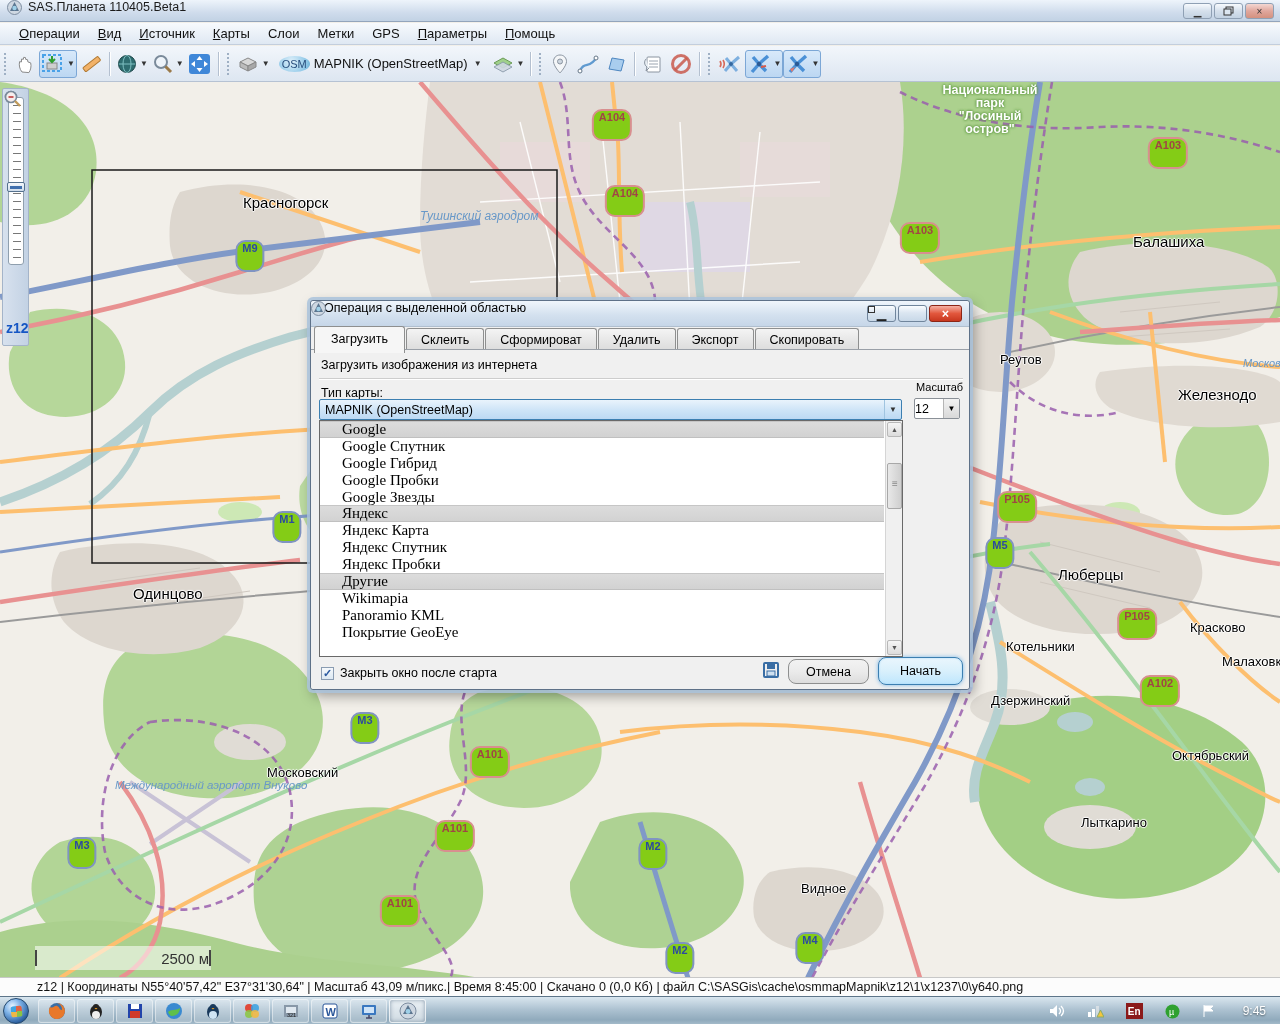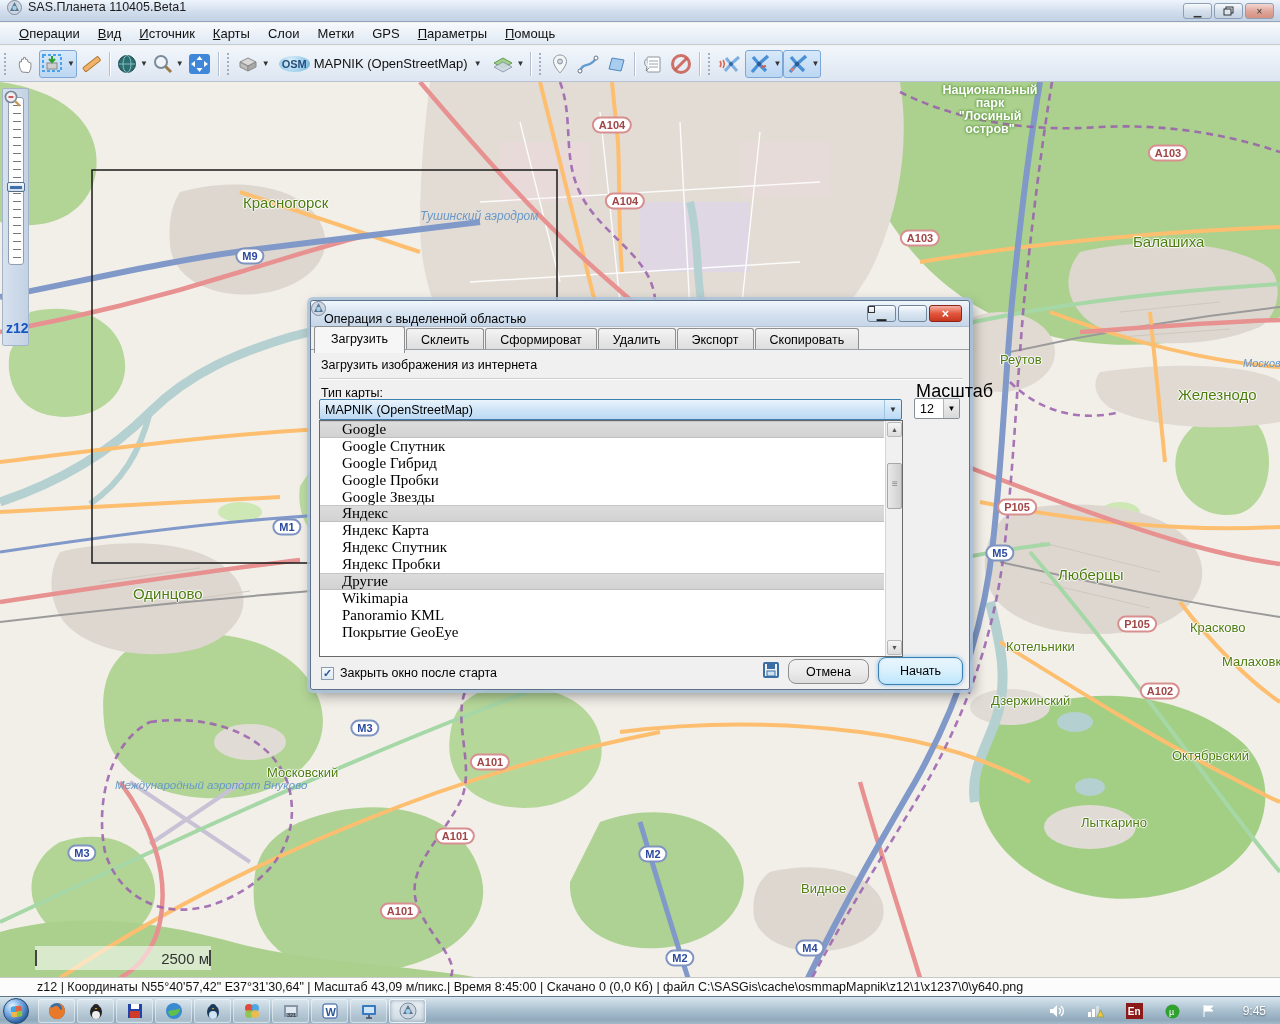--- a/index.html
+++ b/index.html
@@ -27,33 +27,33 @@
     background:linear-gradient(#f2f6fb,#dde6f1); border-bottom:1px solid #b6c2d3;
     display:flex; align-items:center; font-size:13px; color:#111; }
   .grip { width:5px; height:24px; margin:0 3px;
     background-image:radial-gradient(circle, #9fb0c4 1px, transparent 1.2px); background-size:4px 4px; }
   .tbtn { height:28px; min-width:28px; display:flex; align-items:center; justify-content:center;
     border:1px solid transparent; border-radius:3px; padding:0 1px; }
   .tbtn.pressed { background:linear-gradient(#d8e9fa,#bcd7f2); border-color:#7ca7d6; }
   .caret { font-size:8px; color:#333; margin-left:2px; }
   .vsep { width:1px; height:24px; background:#b4c0d0; box-shadow:1px 0 0 #fff; margin:0 4px; }
   #osm-button { display:flex; align-items:center; gap:4px; padding:0 6px; }
-  #osm-badge { font-weight:bold; color:#274d7c; background:radial-gradient(circle at 40% 35%, #dff0fa, #8fc8e8 70%, #5ea8cf); border-radius:50%; padding:2px 3px; font-size:11px; }
+  #osm-badge { font-weight:normal; color:#274d7c; background:radial-gradient(circle at 40% 35%, #dff0fa, #8fc8e8 70%, #5ea8cf); border-radius:50%; padding:2px 3px; font-size:11px; }
 
   
   #map { position:absolute; left:0; top:82px; width:1280px; height:896px; overflow:hidden; }
   #map svg { position:absolute; left:0; top:0; }
-  .mlabel { position:absolute; font-size:13px; color:#4d7c0f; white-space:nowrap;
+  .mlabel { position:absolute; font-size:13px; color:#000000; white-space:nowrap;
     text-shadow:1px 0 1px #fff,-1px 0 1px #fff,0 1px 1px #fff,0 -1px 1px #fff; }
   .mlabel.lg { font-size:15px; }
   .mlabel.aero { color:#6898c8; font-style:italic; font-size:12px; font-weight:normal; text-shadow:none; }
   .mlabel.park { left:990px; transform:translateX(-50%); color:#fff; font-weight:bold; font-size:12.5px;
     text-shadow:0 0 3px #69a04b,0 0 3px #69a04b,0 0 2px #69a04b; }
   .badge { position:absolute; transform:translate(-50%,-50%); font-weight:bold; font-size:11px;
-    background:#ffffff; padding:0px 5px 1px; border-radius:10px; white-space:nowrap; }
+    background:#84cc16; padding:0px 5px 16px; border-radius:10px; white-space:nowrap; }
   .badge.m { border:2px solid #8094c2; color:#2c4a9e; }
   .badge.a { border:2px solid #d88f8f; color:#a04545; }
   #scalebar { position:absolute; left:35px; top:864px; width:176px; height:24px;
     background:rgba(255,255,255,.55); display:flex; align-items:center; font-size:15px; color:#333; }
   #scalebar .bar { width:2px; height:16px; background:#444; }
   #scalebar .txt { flex:1; text-align:right; }
 
   
   #zoompanel { position:absolute; left:2px; top:6px; width:27px; height:258px;
     background:linear-gradient(90deg,#d7e1ee,#c3d2e4); border:1px solid #a4b4c9; border-radius:2px;
@@ -64,44 +64,44 @@
     background:linear-gradient(#f4f8fc,#cfdcea); border:1px solid #55718e; border-radius:2px; }
   #slider-thumb:before { content:""; position:absolute; left:2px; top:3px; right:2px; height:3px; background:#3f6fae; }
   #zlabel { position:absolute; left:6px; top:238px; color:#1556c4; font-weight:bold; font-size:14px; }
 
   
   #dialog { position:absolute; left:310px; top:300px; width:660px; height:390px;
     background:#f0f0f0; border:1px solid #5e7188; border-radius:3px;
     box-shadow:0 0 0 3px rgba(170,195,220,.85), 3px 5px 14px rgba(0,0,0,.4); font-size:12px; color:#000; }
   #dlg-title { position:absolute; left:0; top:0; right:0; height:26px;
     background:linear-gradient(#f0f6fc,#d4e1ef 55%,#c6d6e8); border-bottom:1px solid #b0bfcf;
-    display:flex; align-items:flex-end; border-radius:3px 3px 0 0; }
+    display:flex; align-items:flex-start; border-radius:3px 3px 0 0; }
   #dlg-title .appicon { margin:0 6px 0 7px; }
   #dlg-title span { font-size:12.5px; }
   .dlgbtns { position:absolute; right:7px; top:4px; display:flex; gap:2px; }
   .dlgbtn { width:29px; height:17px; border:1px solid #70859c; border-radius:3px;
     background:linear-gradient(#fbfdff,#dbe6f1 45%,#c8d8e8); display:flex; align-items:center; justify-content:center; font-size:10px; color:#222; }
   .dlgbtn.close { background:linear-gradient(#f5b1a4,#e2573d 50%,#c8371f); border-color:#8c2516; color:#fff; font-weight:bold; width:33px;}
   #dlg-tabs { position:absolute; left:3px; top:27px; display:flex; }
   .tab { padding:4px 14px 5px; border:1px solid #8e8f8f; border-bottom:none; border-radius:3px 3px 0 0;
     background:linear-gradient(#f4f4f4,#e2e2e2 60%,#d7d7d7); margin-right:1px; font-size:12.5px; }
   .tab.active { background:#f6f6f6; position:relative; padding:5px 16px 7px; top:-2px; z-index:2; }
   #dlg-body { position:absolute; left:0; top:48px; right:0; bottom:0; border-top:1px solid #9aa0a8; background:#f0f0f0; border-radius:0 0 3px 3px; }
   #section-label { position:absolute; left:10px; top:8px; font-size:12.5px; }
   #section-line { position:absolute; left:8px; top:28px; width:644px; height:1px; background:#cdcdcd; box-shadow:0 1px 0 #fff; }
   #lbl-maptype { position:absolute; left:10px; top:36px; font-size:12.5px; }
-  #lbl-scale { position:absolute; left:605px; top:31px; font-size:18px; }
+  #lbl-scale { position:absolute; left:605px; top:31px; font-size:11px; }
   #combo-maptype { position:absolute; left:8px; top:49px; width:583px; height:21px;
     border:1px solid #3c7fb1; border-radius:2px; background:linear-gradient(#e9f3fc,#cde4f7 55%,#bcd9f3);
     display:flex; align-items:center; font-size:12.5px; }
   #combo-maptype .val { padding-left:5px; flex:1; }
   #combo-maptype .arr { width:17px; align-self:stretch; border-left:1px solid #9fc4e0; display:flex; align-items:center; justify-content:center; font-size:8px; color:#333; }
   #combo-scale { position:absolute; left:603px; top:48px; width:46px; height:21px; border:1px solid #8a9097; border-radius:2px; background:#fff;
     display:flex; align-items:center; font-size:12.5px; }
-  #combo-scale .val { padding-left:5px; flex:1; }
+  #combo-scale .val { flex:1; }
   #combo-scale .arr { width:16px; align-self:stretch; background:linear-gradient(#f2f2f2,#d9d9d9); border-left:1px solid #b5b5b5; display:flex; align-items:center; justify-content:center; font-size:8px; }
   #droplist { position:absolute; left:8px; top:70px; width:584px; height:237px; background:#fff; border:1px solid #696969; z-index:5; }
   .drow { height:16.9px; display:flex; align-items:center; padding-left:22px; font-family:"Liberation Serif", serif; font-size:15px; width:calc(100% - 18px); white-space:nowrap; }
   .drow.hdr { background:linear-gradient(#dcdcdc,#d2d2d2); border-top:1px solid #c6c6c6; border-bottom:1px solid #c0c0c0; }
   #dscroll { position:absolute; right:0; top:0; bottom:0; width:17px; background:#f0f0f0; border-left:1px solid #d5d5d5; }
   .sbtn { position:absolute; left:1px; width:15px; height:15px; background:linear-gradient(#f5f5f5,#dcdcdc); border:1px solid #b8b8b8; border-radius:2px; font-size:7px; color:#555; display:flex; align-items:center; justify-content:center; }
   #sthumb { position:absolute; left:1px; top:42px; width:15px; height:46px; background:linear-gradient(90deg,#e8e8e8,#cfcfcf); border:1px solid #a8a8a8; border-radius:2px; }
   #sthumb:before { content:"≡"; position:absolute; left:4px; top:14px; font-size:10px; color:#888; }
   #dlg-check { position:absolute; left:10px; top:316px; display:flex; align-items:center; gap:6px; font-size:12.5px; }
   #checkbox { width:13px; height:13px; border:1px solid #8a9cb2; background:linear-gradient(#f6f9fc,#dce8f2); display:flex; align-items:center; justify-content:center; color:#2c5aa0; font-size:11px; font-weight:bold; }

